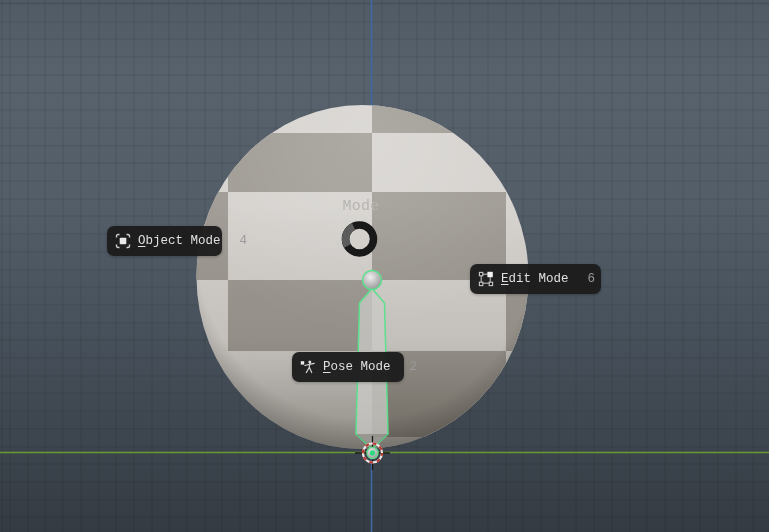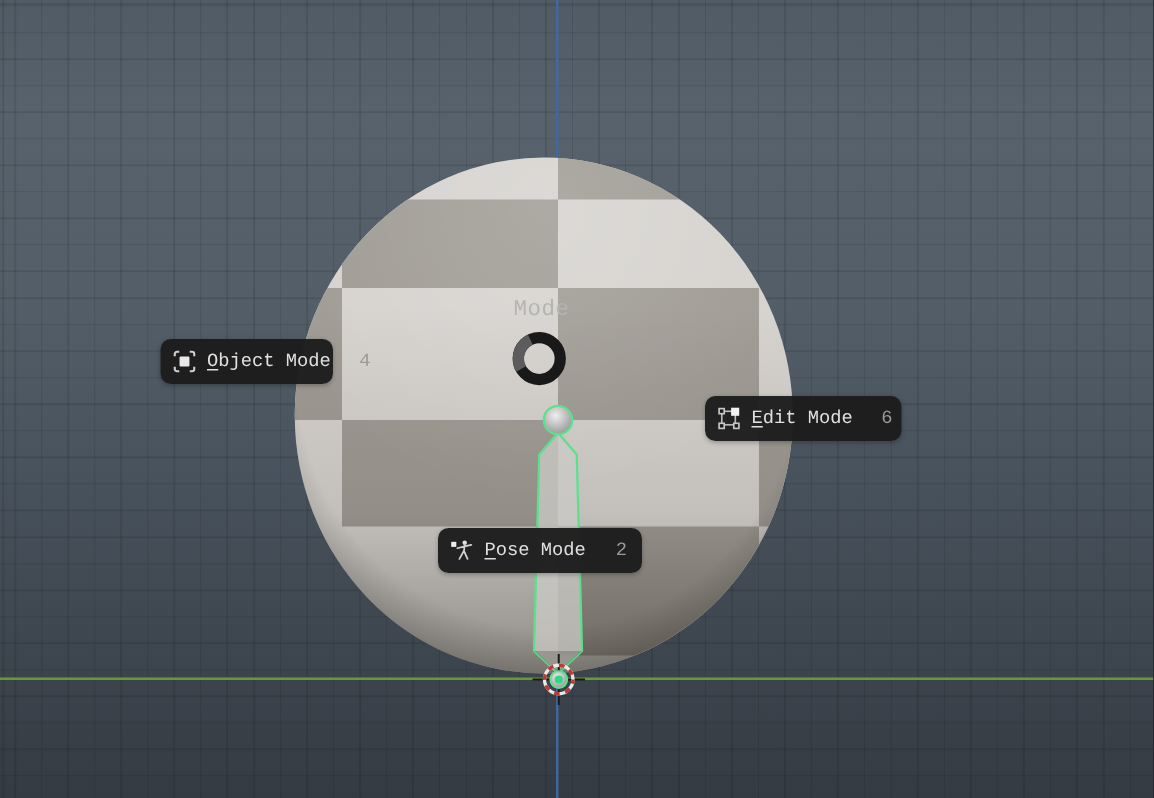--- a/index.html
+++ b/index.html
@@ -27,21 +27,21 @@
     background:rgba(28,28,28,0.96);
     border-radius:7px;
     color:#e0e0e0;font-size:12.5px;
     box-shadow:0 1px 3px rgba(0,0,0,0.25);
     white-space:nowrap;cursor:default;
   }
   .pie-btn .shortcut{margin-left:auto;color:#9a9a9a;padding-left:12px;}
   .accel{text-decoration:underline;text-underline-offset:2px;text-decoration-thickness:1px;}
   #btn-object{left:107px;top:226px;width:115px;}
   #btn-edit{left:470px;top:226px;width:131px;margin-top:38px;}
-  #btn-pose{left:292px;top:352px;width:136px;}
+  #btn-pose{left:292px;top:352px;width:112px;}
   .btn-icon{flex:0 0 16px;}
 </style>
 </head>
 <body>
 
 <div class="viewport">
 
   <svg class="scene-svg" width="769" height="532" viewBox="0 0 769 532">
     <defs>
       <clipPath id="sphereClip">

